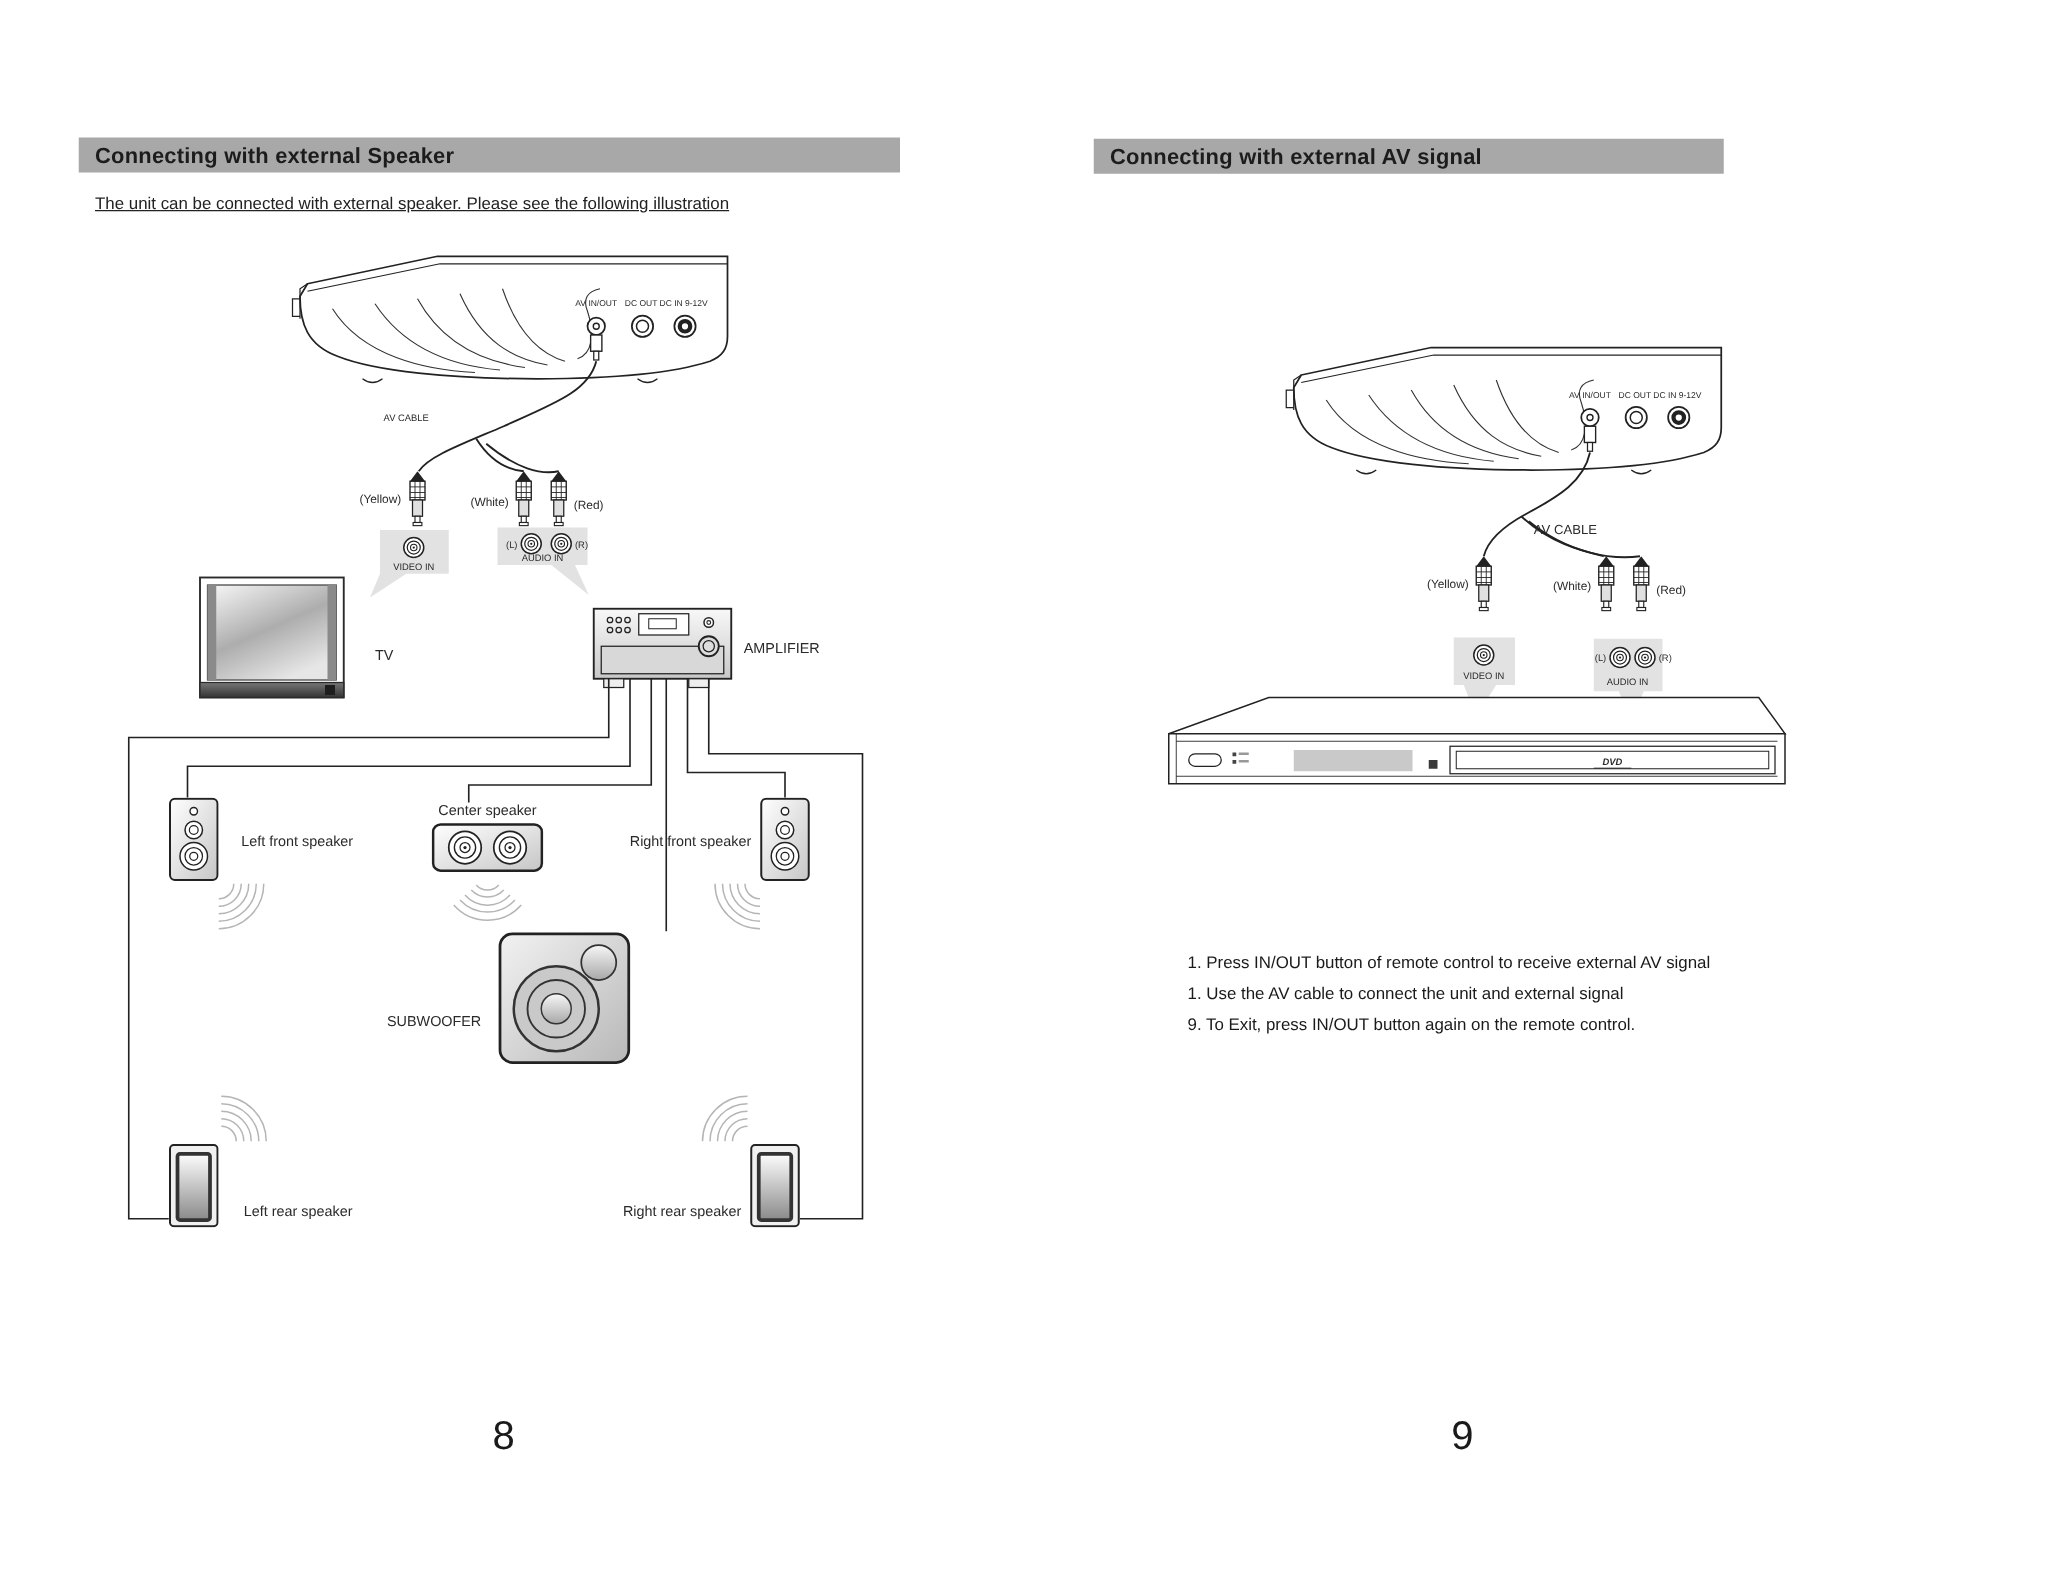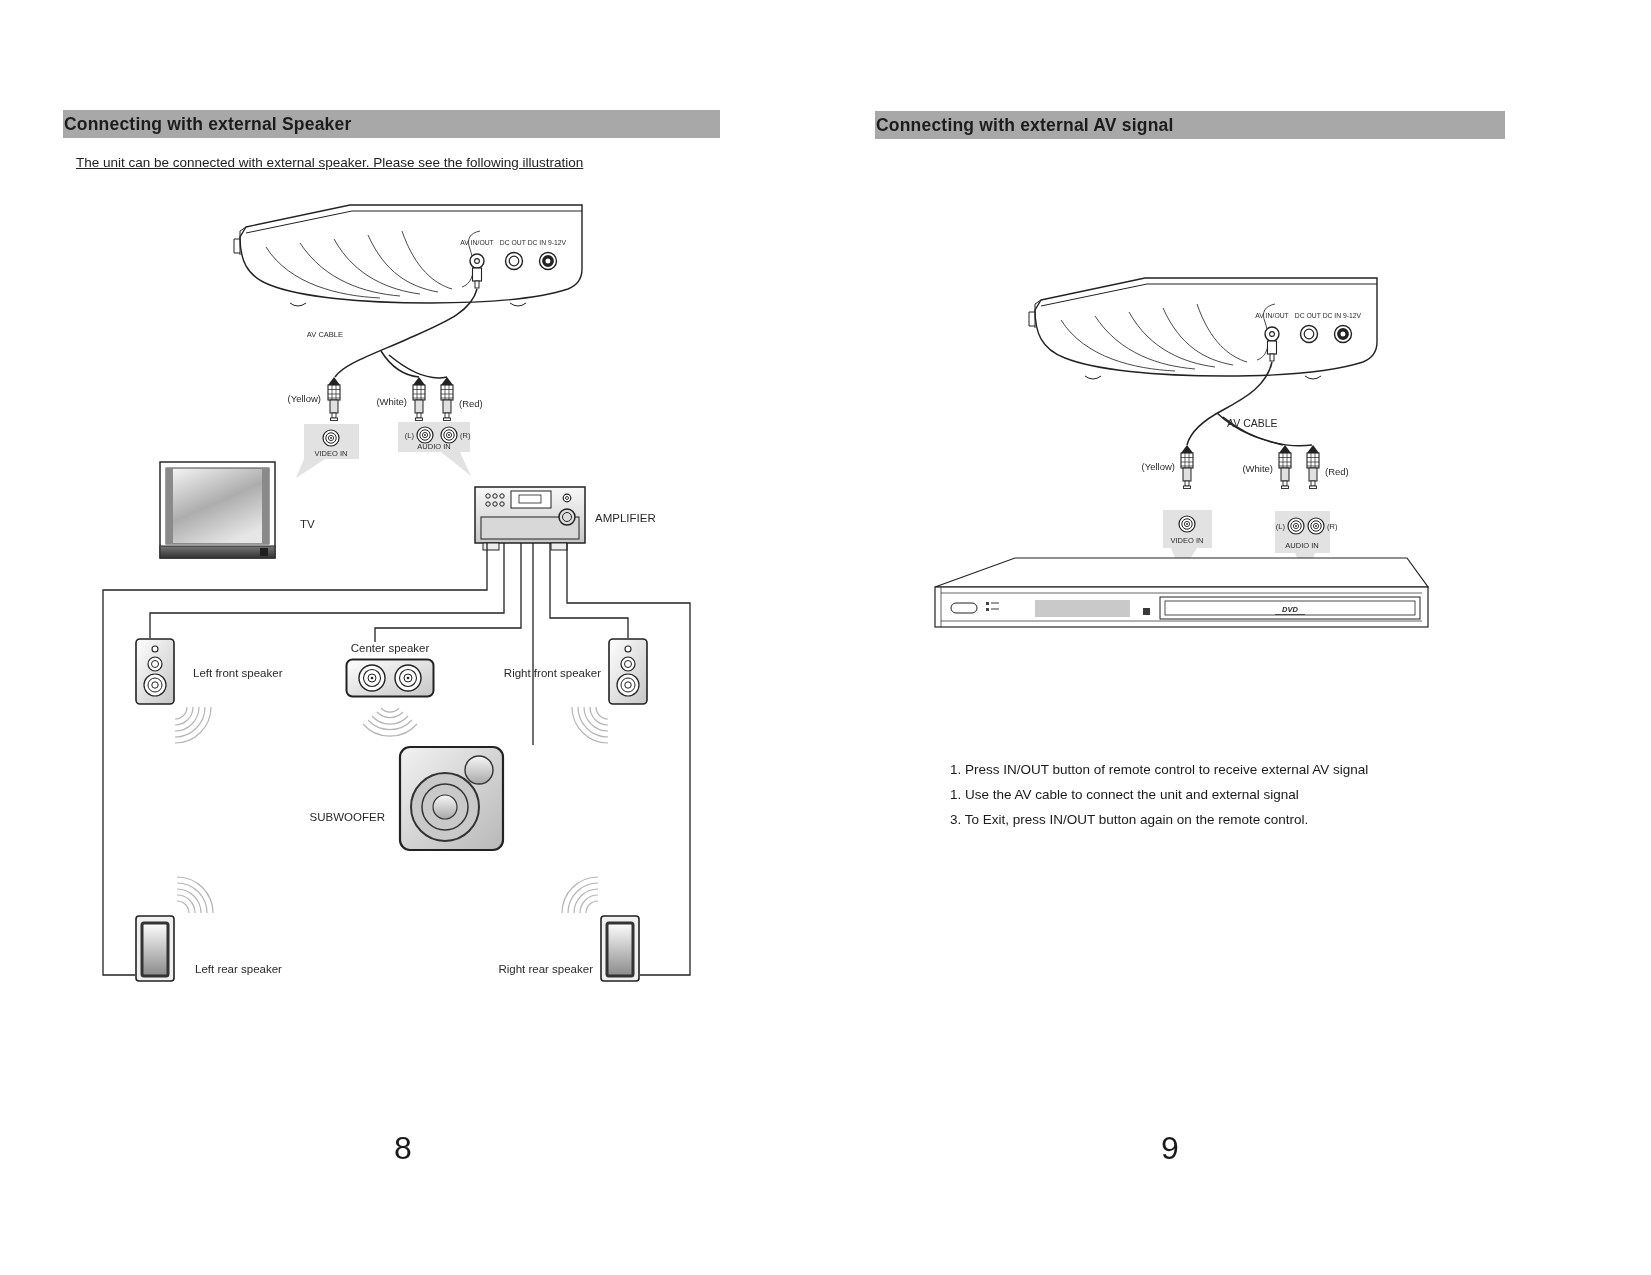--- a/index.html
+++ b/index.html
@@ -1,21 +1,21 @@
 <!DOCTYPE html>
 <html><head>
 <meta charset="utf-8">
 <style>
   html,body{margin:0;padding:0;}
   body{
     width:1651px;height:1275px;position:relative;background:#ffffff;
     font-family:"Liberation Sans","DejaVu Sans",sans-serif;color:#1a1a1a;overflow:hidden;
   }
   .hdr-bar{position:absolute;height:28px;background:#a8a8a8;display:flex;align-items:center;}
-  .hdr-title{font-size:17.5px;font-weight:bold;color:#1c1c1c;padding-left:1px;letter-spacing:.2px;}
+  .hdr-title{font-size:17.5px;font-weight:bold;color:#1c1c1c;padding-left:13px;letter-spacing:.2px;}
   .intro{position:absolute;font-size:13.5px;color:#222;}
   .diagram{position:absolute;}
   .instructions{position:absolute;font-size:13.5px;color:#1a1a1a;}
   .instructions div{margin-bottom:10px;}
   .page-num{position:absolute;font-size:32px;color:#1a1a1a;width:60px;text-align:center;}
   svg text{font-family:"Liberation Sans","DejaVu Sans",sans-serif;fill:#2a2a2a;}
   .lbl{font-size:11.5px;}
   .sm{font-size:7.5px;}
 </style>
 </head>
@@ -237,21 +237,21 @@
 
   <use href="#rspk" x="72" y="730"></use>
   <text x="132" y="788" class="lbl">Left rear speaker</text>
 
   <use href="#rspk" x="537" y="730"></use>
   <text x="530" y="788" text-anchor="end" class="lbl">Right rear speaker</text>
 </svg>
 
 <div class="page-num" style="left:373px;top:1130px;">8</div>
 
-<div class="hdr-bar" style="left:875px;top:111px;width:630px;">
+<div class="hdr-bar" style="left:875px;top:111px;width:504px;">
   <div class="hdr-title">Connecting with external AV signal</div>
 </div>
 
 <svg class="diagram" style="left:875px;top:255px;" width="680" height="430" viewBox="0 0 680 430">
 
   <use href="#player" x="150" y="15"></use>
 
   <g fill="none" stroke="#222" stroke-width="1.5">
     <path d="M397,107 C392,130 372,142 348,155 C325,167 315,178 312,190"></path>
     <path d="M342,158 C365,180 392,186 408,190"></path>
@@ -295,16 +295,16 @@
     <rect x="285" y="342" width="260" height="22" fill="#fff" stroke="#222" stroke-width="1"></rect>
     <rect x="290" y="346" width="250" height="14" fill="#fff" stroke="#222" stroke-width="0.8"></rect>
     <text x="415" y="357" text-anchor="middle" font-size="7.5" font-style="italic" font-weight="bold">DVD</text>
     <path d="M400,359.5 H430" stroke="#222" stroke-width="0.7"></path>
   </g>
 </svg>
 
 <div class="instructions" style="left:905px;top:762px;width:560px;margin-left:45px;">
   <div>1. Press IN/OUT button of remote control to receive external AV signal</div>
   <div>1. Use the AV cable to connect the unit and external signal</div>
-  <div>3. To Exit, press IN/OUT button again on the remote control.</div>
+  <div>9. To Exit, press IN/OUT button again on the remote control.</div>
 </div>
 
 <div class="page-num" style="left:1140px;top:1130px;">9</div>
 
 </body></html>

